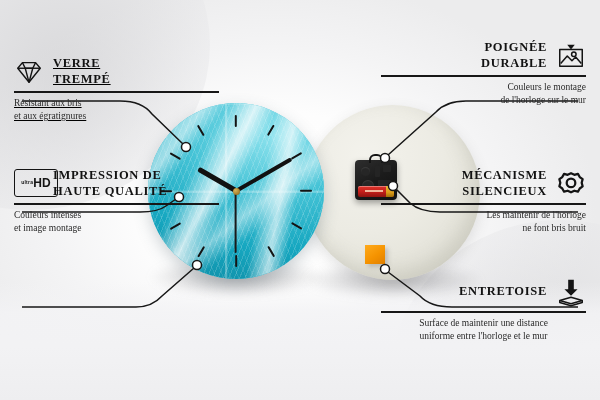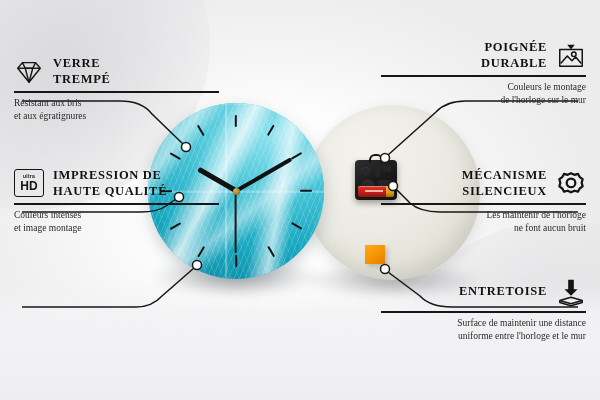--- a/index.html
+++ b/index.html
@@ -200,39 +200,39 @@
     font-family: "Liberation Serif", serif;
     font-size: 9.5px;
     line-height: 1.42;
     color: #2a2a2a;
   }
   .f-icon { flex: 0 0 auto; width: 30px; height: 30px; display:block; }
   .f-icon svg { display: block; width: 100%; height: 100%; }
 
   
   .hd-badge {
-    width: 30px; height: 28px;
+    width: 44px; height: 28px;
     border: 1.6px solid #141414;
     border-radius: 3px;
-    display: flex; flex-direction: column;
+    display: flex; flex-direction: row;
     align-items: center; justify-content: center;
     line-height: 1;
     font-family: "Liberation Sans", sans-serif;
     color: #141414;
   }
   .hd-badge .u { font-size: 5px; letter-spacing: .04em; font-weight: 700; }
   .hd-badge .h { font-size: 12px; font-weight: 700; letter-spacing: .01em; margin-top: 1px; }
 
   
-  #feat-verre        { top: 56px;  }
+  #feat-verre        { top: 56px; text-decoration: underline;  }
   #feat-impression   { top: 168px; }
   #feat-bords        { top: 277px; }
   #feat-poignee      { top: 40px;  }
   #feat-mecanisme    { top: 168px; }
-  #feat-entretoise   { top: 277px; }
+  #feat-entretoise   { top: 277px; text-align: center; }
 </style>
 </head>
 <body>
 
 <div id="stage">
 
   <div class="blob blob-tl"></div>
   <div class="blob blob-br"></div>
   <div class="floor"></div>
 
@@ -380,21 +380,21 @@
           </svg>
       </span>
       <span class="f-title">
         <span>MÉCANISME</span><br>
         <span>SILENCIEUX</span>
       </span>
     </div>
     <div class="f-rule"></div>
     <div class="f-desc">
       <span>Les maintenir de l'horloge</span><br>
-      <span>ne font aucun bruit</span>
+      <span>ne font bris bruit</span>
     </div>
   </div>
 
   <div class="feature right" id="feat-entretoise">
     <div class="f-head">
       <span class="f-icon">
         <svg viewBox="0 0 32 32">
             <g fill="none" stroke="#141414" stroke-width="1.6" stroke-linejoin="round">
           <path d="M13 3 H19 V13 H23 L16 20 L9 13 H13 Z" fill="#141414" stroke="none"></path>
           <path d="M16 21.5 L28 25 L16 28.5 L4 25 Z"></path>

